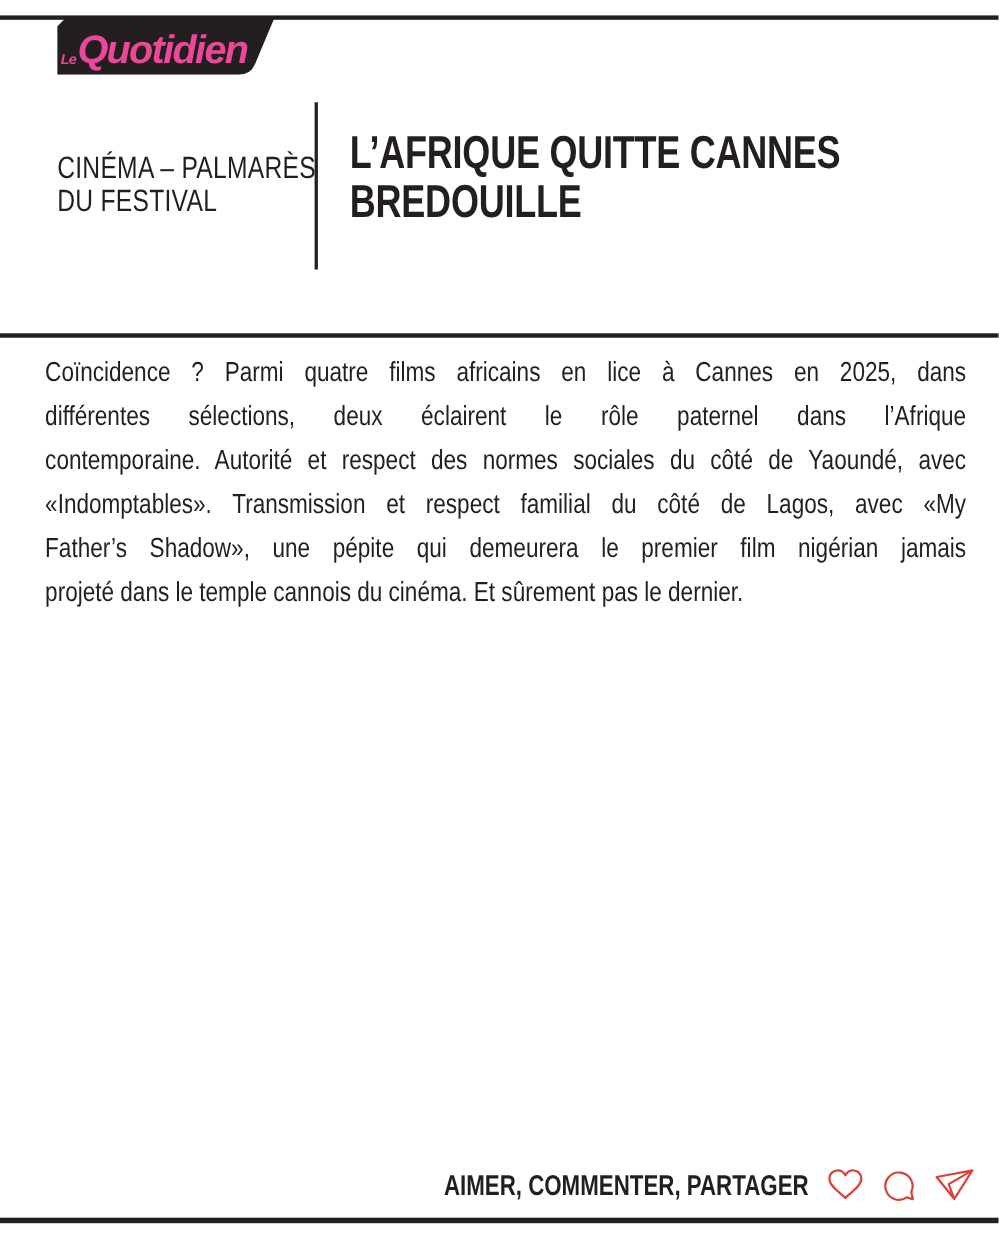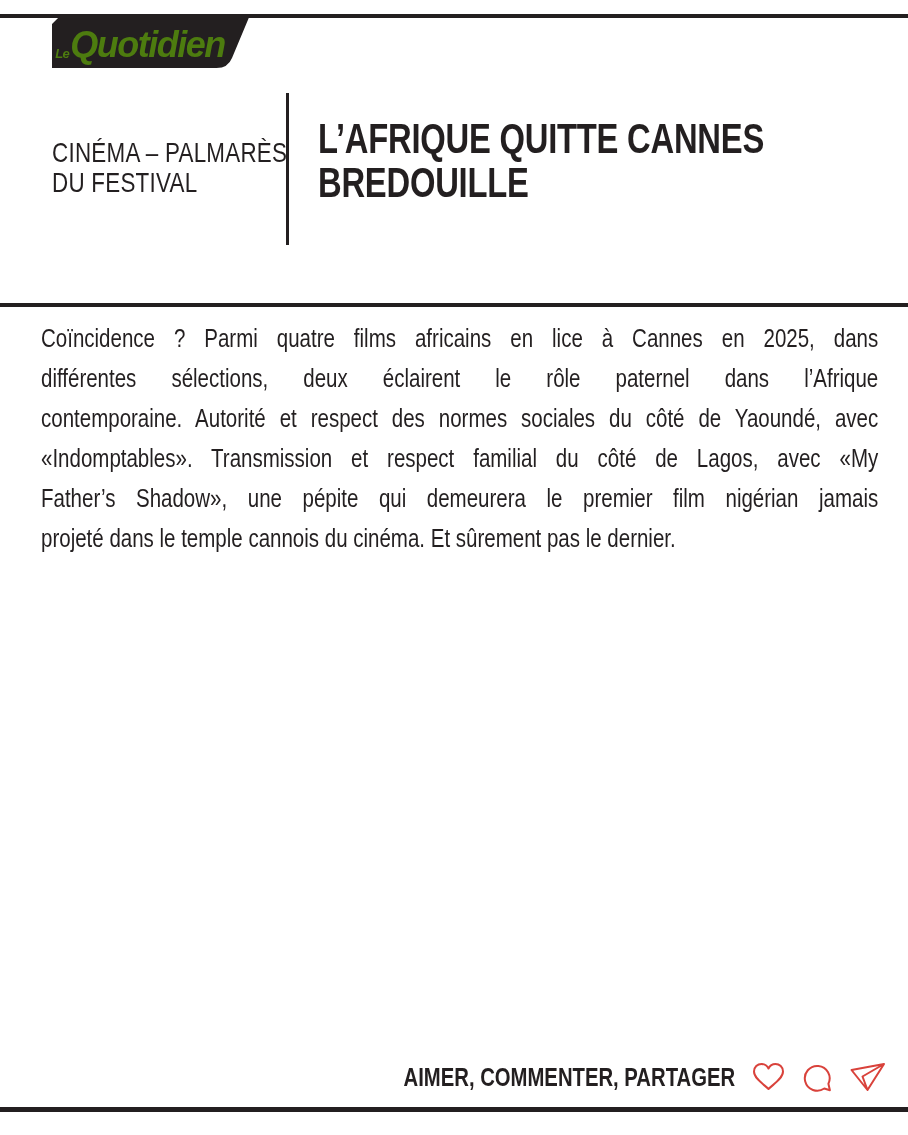--- a/index.html
+++ b/index.html
@@ -21,21 +21,21 @@
     background:var(--ink);
   }
   .logo-box{
     position:absolute;left:52px;top:15px;width:198px;height:53px;
   }
   .logo-box svg{position:absolute;left:0;top:0;}
   .logo-text{
     position:absolute;left:0;top:0;width:176px;height:53px;
     display:flex;align-items:flex-end;justify-content:center;
     padding-bottom:5px;
-    color:#4d7c0f;font-style:italic;font-weight:bold;
+    color:#ec4899;font-style:italic;font-weight:bold;
     white-space:nowrap;
   }
   .logo-le{font-size:13px;margin-right:1px;margin-bottom:2px;letter-spacing:-0.5px;}
   .logo-name{font-size:36px;letter-spacing:-1.5px;line-height:1;}
   
   .kicker{
     position:absolute;left:52px;top:138px;
     font-size:28px;line-height:30px;font-weight:normal;
     letter-spacing:0.3px;
     transform:scaleX(0.8);transform-origin:0 0;

